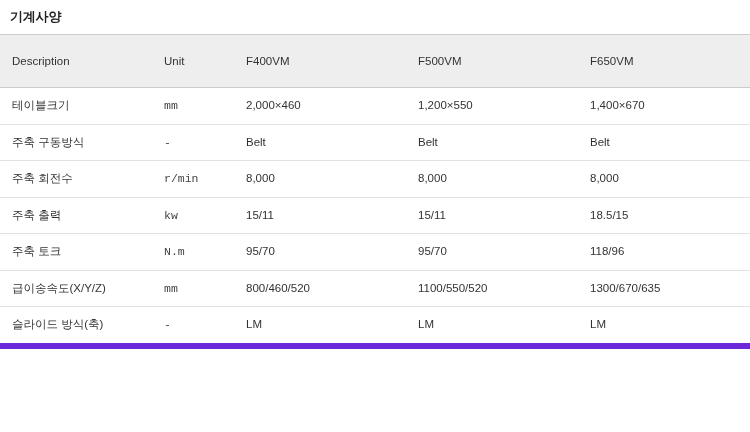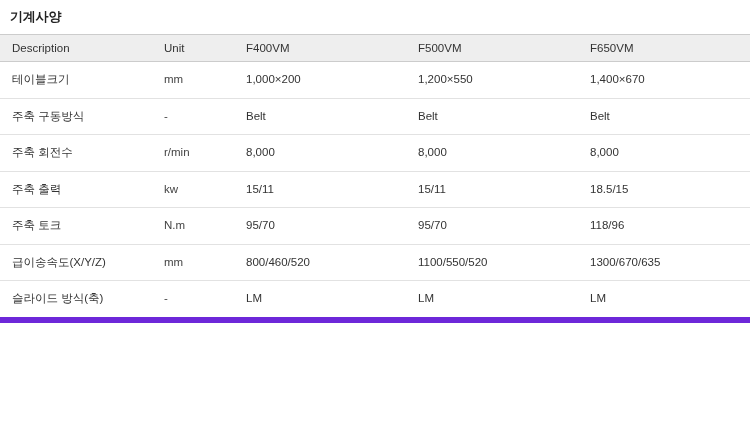--- a/index.html
+++ b/index.html
@@ -37,21 +37,21 @@
   .spec-table col.c-unit  { width: 82px; }
   .spec-table col.c-v1    { width: 172px; }
   .spec-table col.c-v2    { width: 172px; }
   .spec-table col.c-v3    { width: 172px; }
 
   .spec-table thead th {
     background: #eeeeee;
     color: #333333;
     font-weight: normal;
     text-align: left;
-    padding: 7px 12px;
+    padding: 20px 12px;
     border-top: 1px solid #cccccc;
     border-bottom: 1px solid #cccccc;
     font-size: 11.5px;
     white-space: nowrap;
   }
   .spec-table tbody td {
     padding: 10px 12px;
     border-bottom: 1px solid #e2e2e2;
     vertical-align: middle;
     color: #333333;
@@ -59,20 +59,21 @@
     white-space: nowrap;
   }
   .spec-table tbody tr:last-child td {
     border-bottom: 6px solid #6d28d9;
   }
   .spec-table tbody td.desc {
     color: #333333;
   }
   .spec-table tbody td.unit {
     color: #444444;
+    font-family: Liberation Mono, monospace;
   }
 </style>
 </head>
 <body>
 
 <div class="page">
 
   <h1 class="page-title">기계사양</h1>
 
   <table class="spec-table">
@@ -89,21 +90,21 @@
         <th>Unit</th>
         <th>F400VM</th>
         <th>F500VM</th>
         <th>F650VM</th>
       </tr>
     </thead>
     <tbody>
       <tr>
         <td class="desc">테이블크기</td>
         <td class="unit">mm</td>
-        <td>1,000×200</td>
+        <td>2,000×460</td>
         <td>1,200×550</td>
         <td>1,400×670</td>
       </tr>
       <tr>
         <td class="desc">주축 구동방식</td>
         <td class="unit">-</td>
         <td>Belt</td>
         <td>Belt</td>
         <td>Belt</td>
       </tr>

